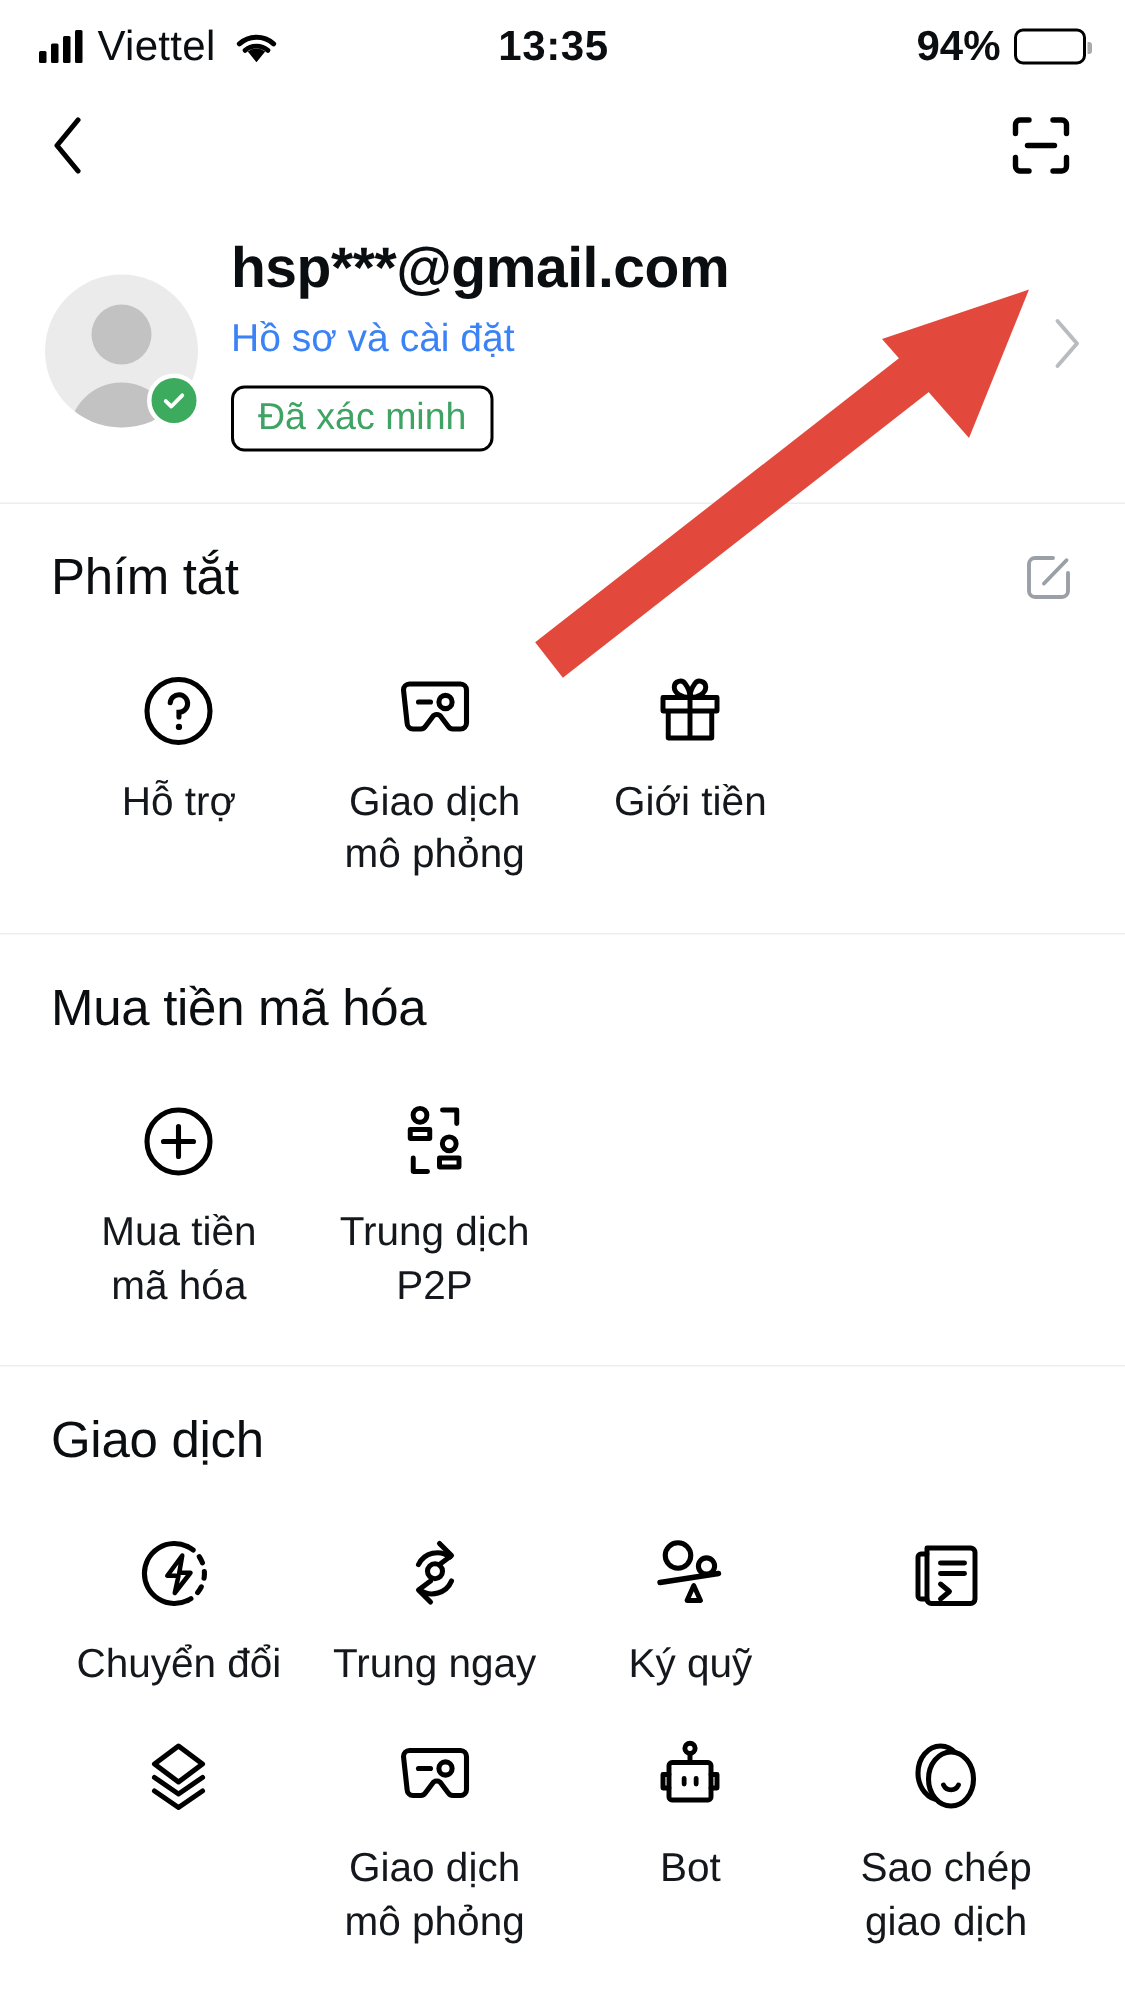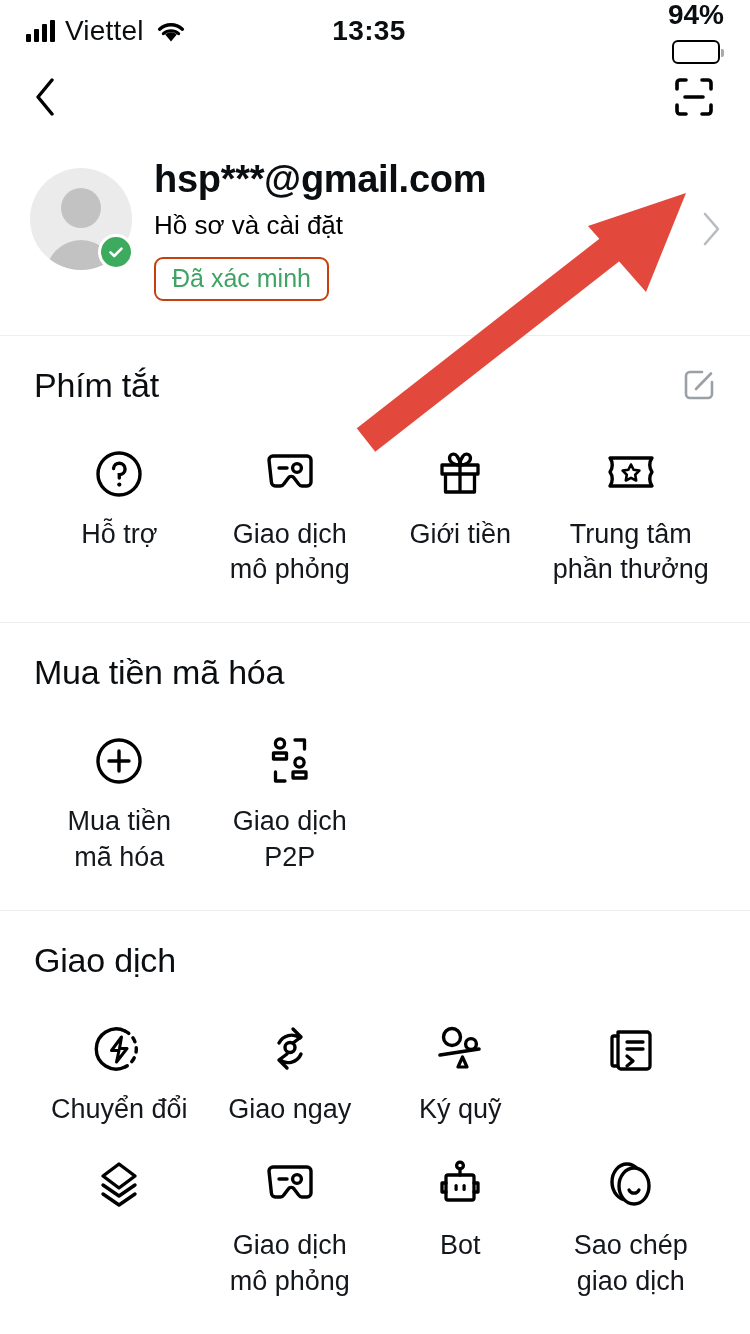--- a/index.html
+++ b/index.html
@@ -16,21 +16,21 @@
   .statusbar {
     height: 62px; display: flex; align-items: center;
     padding: 0 26px; position: relative;
   }
   .sb-left { display: flex; align-items: center; gap: 10px; }
   .sb-carrier { font-size: 28px; font-weight: 400; letter-spacing: .2px; }
   .sb-center {
     position: absolute; left: 0; right: 12px; text-align: center;
     font-size: 28px; font-weight: 600; letter-spacing: .4px; pointer-events: none;
   }
-  .sb-right { margin-left: auto; display: flex; align-items: center; gap: 9px; flex-direction: column; }
+  .sb-right { margin-left: auto; display: flex; align-items: center; gap: 9px; }
   .sb-batt-text { font-size: 28px; font-weight: 600; }
   .batt {
     width: 48px; height: 24px; border: 2.5px solid #000; border-radius: 6px;
     position: relative; padding: 2px;
   }
   .batt::after {
     content: ""; position: absolute; right: -6px; top: 7px;
     width: 3px; height: 8px; background: #aaa; border-radius: 0 2px 2px 0;
   }
   .batt-fill { height: 100%; background: #000; border-radius: 2.5px; }
@@ -44,21 +44,21 @@
   
   .navbar {
     height: 74px; display: flex; align-items: center;
     justify-content: space-between; padding: 0 34px;
   }
   .back-chevron { width: 22px; height: 38px; }
   .scan-icon { width: 44px; height: 44px; }
 
   
   .profile {
-    display: flex; align-items: flex-start; padding: 22px 28px 34px 30px;
+    display: flex; align-items: center; padding: 22px 28px 34px 30px;
     position: relative;
   }
   .avatar-wrap { position: relative; width: 102px; height: 102px; flex: 0 0 102px; margin-top: 10px; }
   .avatar {
     width: 102px; height: 102px; border-radius: 50%; background: #ebebeb;
     overflow: hidden; position: relative;
   }
   .avatar .head {
     position: absolute; left: 50%; top: 20px; transform: translateX(-50%);
     width: 40px; height: 40px; border-radius: 50%; background: #c2c2c2;
@@ -67,24 +67,24 @@
     position: absolute; left: 50%; bottom: -14px; transform: translateX(-50%);
     width: 70px; height: 44px; border-radius: 36px 36px 0 0; background: #c2c2c2;
   }
   .verified-dot {
     position: absolute; right: -2px; bottom: 0px;
     width: 36px; height: 36px; border-radius: 50%; background: #3cab5e;
     border: 3px solid #fff; display: flex; align-items: center; justify-content: center;
   }
   .profile-text { margin-left: 22px; flex: 1; min-width: 0; }
   .email { font-size: 38px; font-weight: 700; letter-spacing: -.3px; line-height: 1.12; }
-  .subtitle { font-size: 26px; color: #000000; margin-top: 9px; }
+  .subtitle { font-size: 26px; color: #3b82f6; margin-top: 9px; }
   .verify-badge {
     display: inline-block; margin-top: 16px; padding: 7px 16px 8px;
-    border: 2px solid #c2410c; border-radius: 9px;
+    border: 2px solid #000000; border-radius: 9px;
     color: #3fa364; font-size: 25px; line-height: 1;
   }
   .profile-chevron {
     align-self: center; width: 20px; height: 34px; margin-left: 8px; flex: 0 0 20px;
   }
 
   
   .divider { height: 1px; background: #eceef0; }
   .section { padding: 30px 34px 34px; }
   .section-head {
@@ -218,30 +218,20 @@
               <path d="M13.5 28 V46 H42.5 V28"></path>
               <path d="M28 19 V46"></path>
               <path d="M28 19 c-6 0 -10.5 -3 -10.5 -7 a4 4 0 0 1 7.4 -2 c2 2.6 3.1 6.3 3.1 9 Z"></path>
               <path d="M28 19 c6 0 10.5 -3 10.5 -7 a4 4 0 0 0 -7.4 -2 c-2 2.6 -3.1 6.3 -3.1 9 Z"></path>
             </g>
           </svg>
         </span>
         <span class="lbl">Giới tiền</span>
       </div>
 
-      <div class="tile">
-        <span class="ico">
-          <svg width="58" height="48" viewBox="0 0 58 48">
-            <path d="M8 8 H50 c-3 4 -3 10 0 14 c-3 4 -3 10 0 14 H8 c3 -4 3 -10 0 -14 c3 -4 3 -10 0 -14 Z" stroke="#000" stroke-width="3.4" fill="none" stroke-linejoin="round"></path>
-            <path d="M29 14.5 l2.6 5.3 5.8 .8 -4.2 4.1 1 5.8 -5.2 -2.7 -5.2 2.7 1 -5.8 -4.2 -4.1 5.8 -.8 Z" stroke="#000" stroke-width="2.6" fill="none" stroke-linejoin="round"></path>
-          </svg>
-        </span>
-        <span class="lbl">Trung tâm
-phần thưởng</span>
-      </div>
 
     </div>
   </div>
 
   <div class="divider"></div>
 
   <div class="section">
     <div class="section-head">
       <div class="section-title">Mua tiền mã hóa</div>
     </div>
@@ -264,21 +254,21 @@
             <g stroke="#000" stroke-width="3.3" fill="none" stroke-linejoin="round" stroke-linecap="round">
               <circle cx="18" cy="10.5" r="4.6"></circle>
               <path d="M11.5 20 h13 v6 h-13 Z"></path>
               <circle cx="37.5" cy="29.5" r="4.6"></circle>
               <path d="M31 39 h13 v6 h-13 Z"></path>
               <path d="M33 7 h9.5 v9"></path>
               <path d="M23 48 h-9.5 v-9"></path>
             </g>
           </svg>
         </span>
-        <span class="lbl">Giao dịch P2P</span>
+        <span class="lbl">Trung dịch P2P</span>
       </div>
 
     </div>
   </div>
 
   <div class="divider"></div>
 
   <div class="section">
     <div class="section-head">
       <div class="section-title">Giao dịch</div>
@@ -301,21 +291,21 @@
           <svg width="56" height="56" viewBox="0 0 56 56">
             <g stroke="#000" stroke-width="3.4" fill="none" stroke-linecap="round" stroke-linejoin="round">
               <path d="M17 22 a14 14 0 0 1 21 -5"></path>
               <path d="M31 8 L39 16 L31 22"></path>
               <path d="M39 33 a14 14 0 0 1 -21 6"></path>
               <path d="M25 47 L17 39 L25 33"></path>
             </g>
             <circle cx="28" cy="26.5" r="5" stroke="#000" stroke-width="3.4" fill="none"></circle>
           </svg>
         </span>
-        <span class="lbl">Giao ngay</span>
+        <span class="lbl">Trung ngay</span>
       </div>
 
       <div class="tile">
         <span class="ico">
           <svg width="56" height="52" viewBox="0 0 56 52">
             <circle cx="20" cy="14" r="8.5" stroke="#000" stroke-width="3.4" fill="none"></circle>
             <circle cx="39" cy="21" r="5.4" stroke="#000" stroke-width="3.4" fill="none"></circle>
             <path d="M8 32 L47 26" stroke="#000" stroke-width="3.6" stroke-linecap="round"></path>
             <path d="M26 44 L30.5 34 L35 44 Z" stroke="#000" stroke-width="3.2" fill="none" stroke-linejoin="round"></path>
           </svg>

